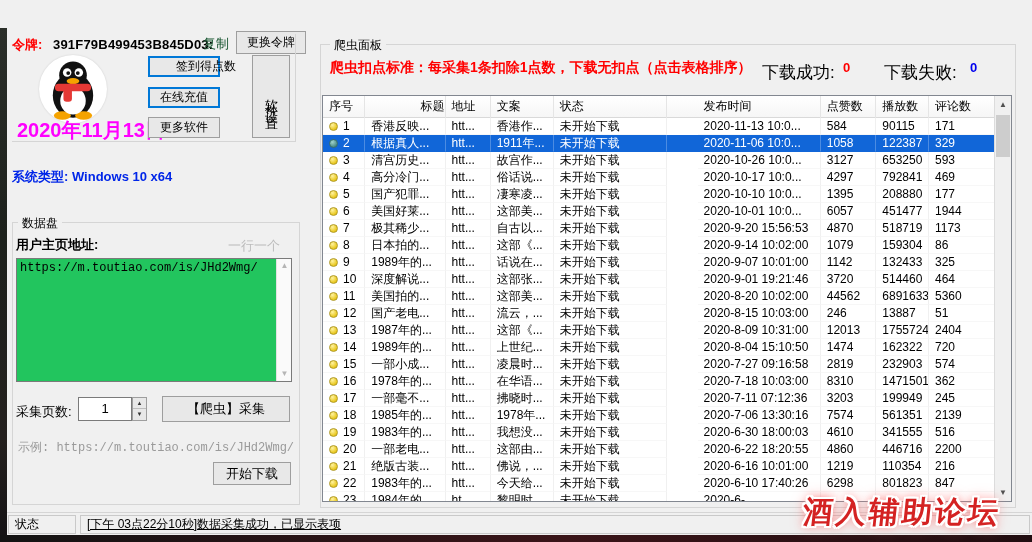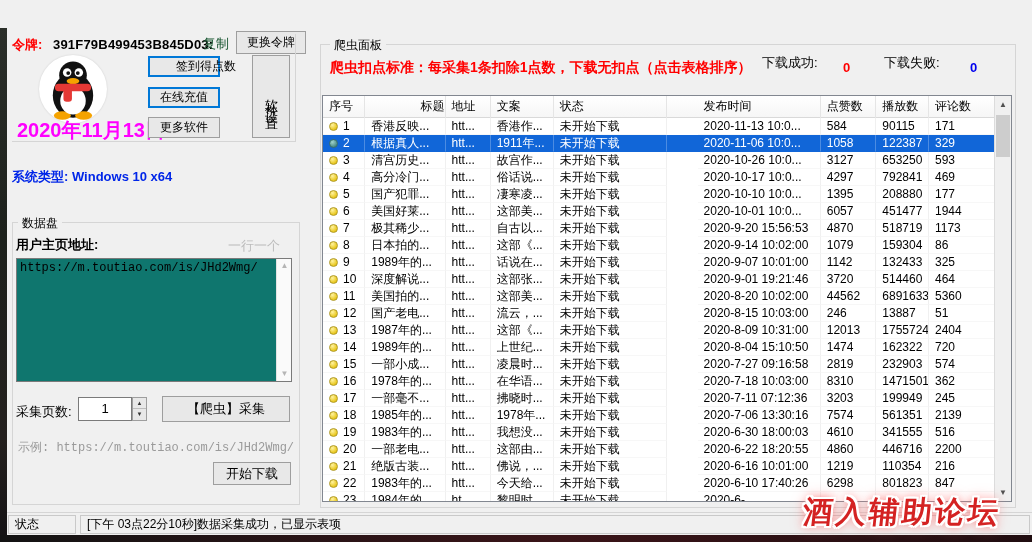--- a/index.html
+++ b/index.html
@@ -50,21 +50,21 @@
   .b-settings{left:252px;top:55px;width:38px;height:83px;writing-mode:vertical-rl;
     letter-spacing:6px;font-size:13px;padding-top:6px;}
 
   .sys-text{position:absolute;left:12px;top:168px;font-size:13px;font-weight:bold;color:#0026e8;white-space:nowrap;}
 
   
   .data-group{left:12px;top:222px;width:288px;height:283px;}
   .data-label{left:18px;top:215px;}
   .url-label{position:absolute;left:16px;top:236px;font-size:13px;font-weight:bold;color:#000;}
   .one-line{position:absolute;left:228px;top:237px;font-size:13px;color:#bcbcbc;}
-  .url-area{position:absolute;left:16px;top:258px;width:276px;height:124px;background:#0f766e;
+  .url-area{position:absolute;left:16px;top:258px;width:276px;height:124px;background:#22c55e;
     border:1px solid #7a7a7a;}
   .url-text{position:absolute;left:3px;top:2px;right:18px;font-size:12px;color:#000;
     font-family:"Liberation Mono","DejaVu Sans Mono",monospace;white-space:nowrap;overflow:hidden;}
   .ta-scroll{position:absolute;right:0;top:0;width:15px;height:100%;border-left:1px solid #e3e3e3;
     background:#fafafa;}
   .ta-arrow{position:absolute;left:0;width:15px;height:14px;font-size:8px;color:#b5b5b5;
     text-align:center;line-height:14px;}
   .ta-up{top:0;} .ta-down{bottom:0;}
 
   .pages-label{position:absolute;left:16px;top:403px;font-size:13px;color:#000;}
@@ -77,21 +77,21 @@
   .spin-up{top:0;border-bottom:1px solid #bdbdbd;} .spin-down{bottom:0;}
   .b-crawl{left:162px;top:396px;width:128px;height:26px;font-size:13px;}
   .example-text{position:absolute;left:18px;top:439px;font-size:12px;color:#9a9a9a;white-space:nowrap;
     font-family:"Liberation Mono","DejaVu Sans Mono",monospace;}
   .b-download{left:213px;top:462px;width:78px;height:23px;font-size:13px;}
 
   
   .crawler-group{left:320px;top:44px;width:696px;height:464px;}
   .crawler-label{left:330px;top:37px;}
   .notice{position:absolute;left:330px;top:59px;font-size:14px;font-weight:bold;color:var(--red);white-space:nowrap;}
-  .cnt-label{position:absolute;top:54px;font-size:13px;color:#000;}
+  .cnt-label{position:absolute;top:61px;font-size:17px;color:#000;}
   .ok-label{left:762px;} .fail-label{left:884px;}
   .cnt-val{position:absolute;top:60px;font-size:13px;font-weight:bold;}
   .ok-val{left:843px;color:var(--red);} .fail-val{left:970px;color:#0000ee;}
 
   
   .table{position:absolute;left:322px;top:95px;width:690px;height:407px;background:#fff;
     border:1px solid #828790;overflow:hidden;}
   .thead{position:absolute;left:0;top:0;width:671px;height:22px;display:flex;
     background:linear-gradient(#ffffff,#f6f6f6);border-bottom:1px solid #d9d9d9;}
   .th{height:22px;line-height:21px;font-size:12px;color:#000;padding-left:6px;
@@ -122,21 +122,21 @@
     text-shadow:-2px 0 0 #fff,2px 0 0 #fff,0 -2px 0 #fff,0 2px 0 #fff,
       -2px -2px 0 #fff,2px 2px 0 #fff,-2px 2px 0 #fff,2px -2px 0 #fff,
       0 0 9px #ff6a6a,0 0 16px #ff9a9a;z-index:50;}
 
   
   .statusbar{position:absolute;left:7px;top:512px;width:1025px;height:23px;background:#f0f0f0;
     border-top:1px solid #d5d5d5;}
   .sb-cell{position:absolute;top:2px;height:19px;border:1px solid #c9c9c9;background:#f0f0f0;
     font-size:12px;color:#000;line-height:17px;padding-left:6px;white-space:nowrap;overflow:hidden;}
   .sb-1{left:1px;width:68px;}
-  .sb-2{left:73px;width:950px;}
+  .sb-2{left:73px;width:950px;text-decoration:underline;}
 </style>
 </head>
 <body>
 
 <div id="screen" style="--accent-blue: #0078d7; --sel-blue: #1166d8; --red: #ff0000; --magenta: #ff00ff;">
 
 
   <div class="desktop-left"></div>
   <div class="desktop-bottom"></div>
 

